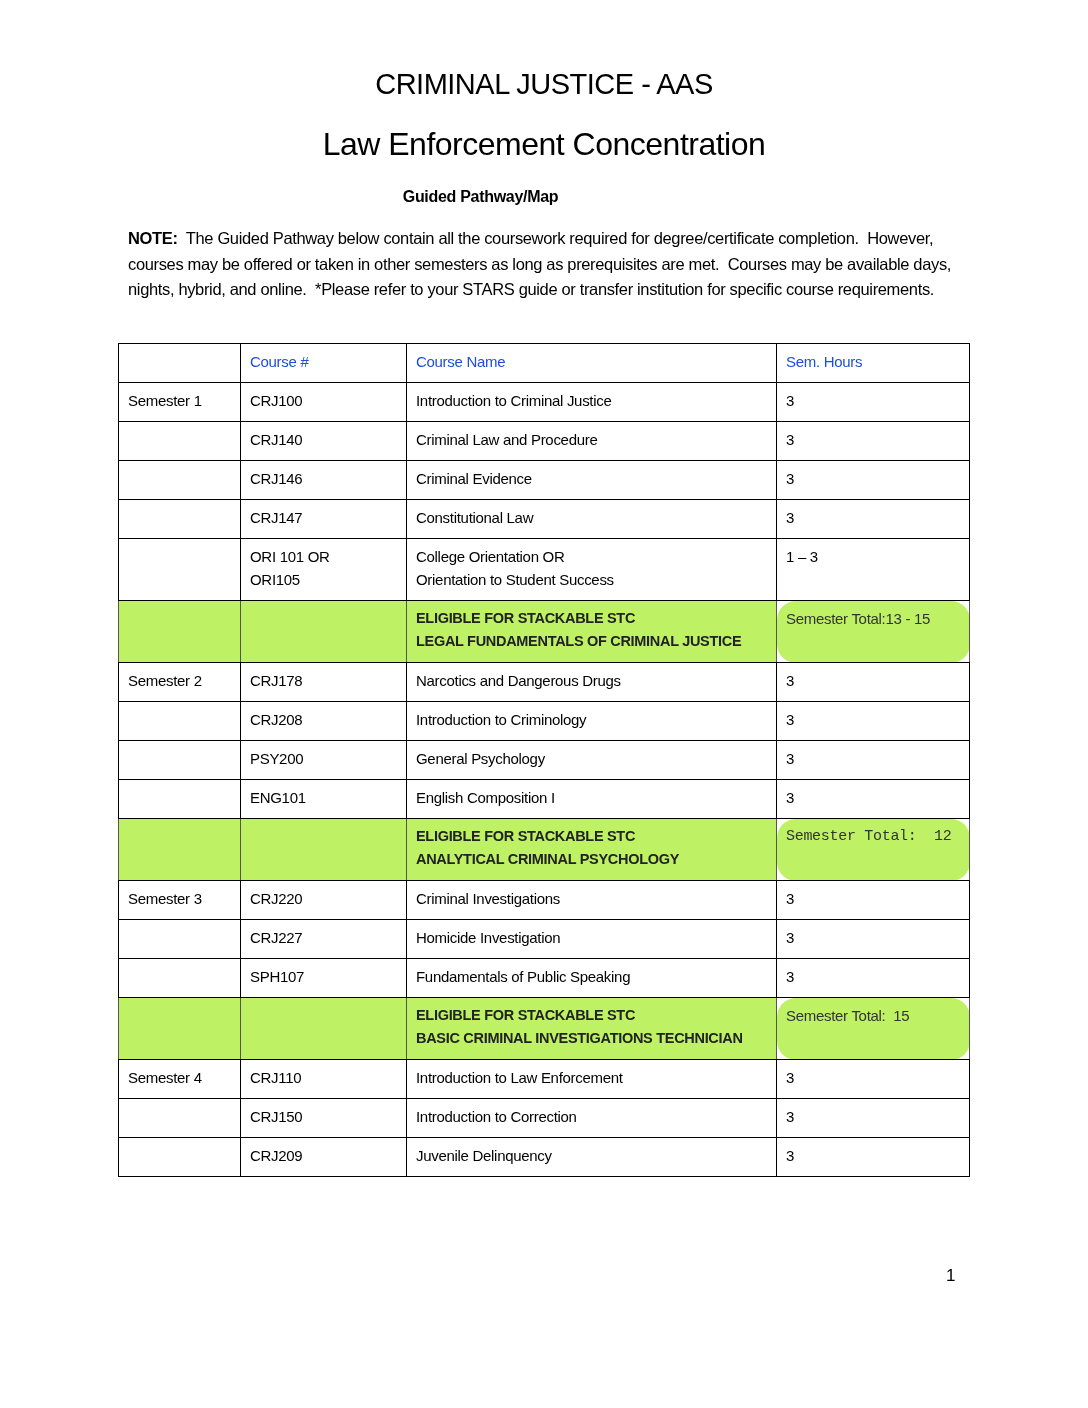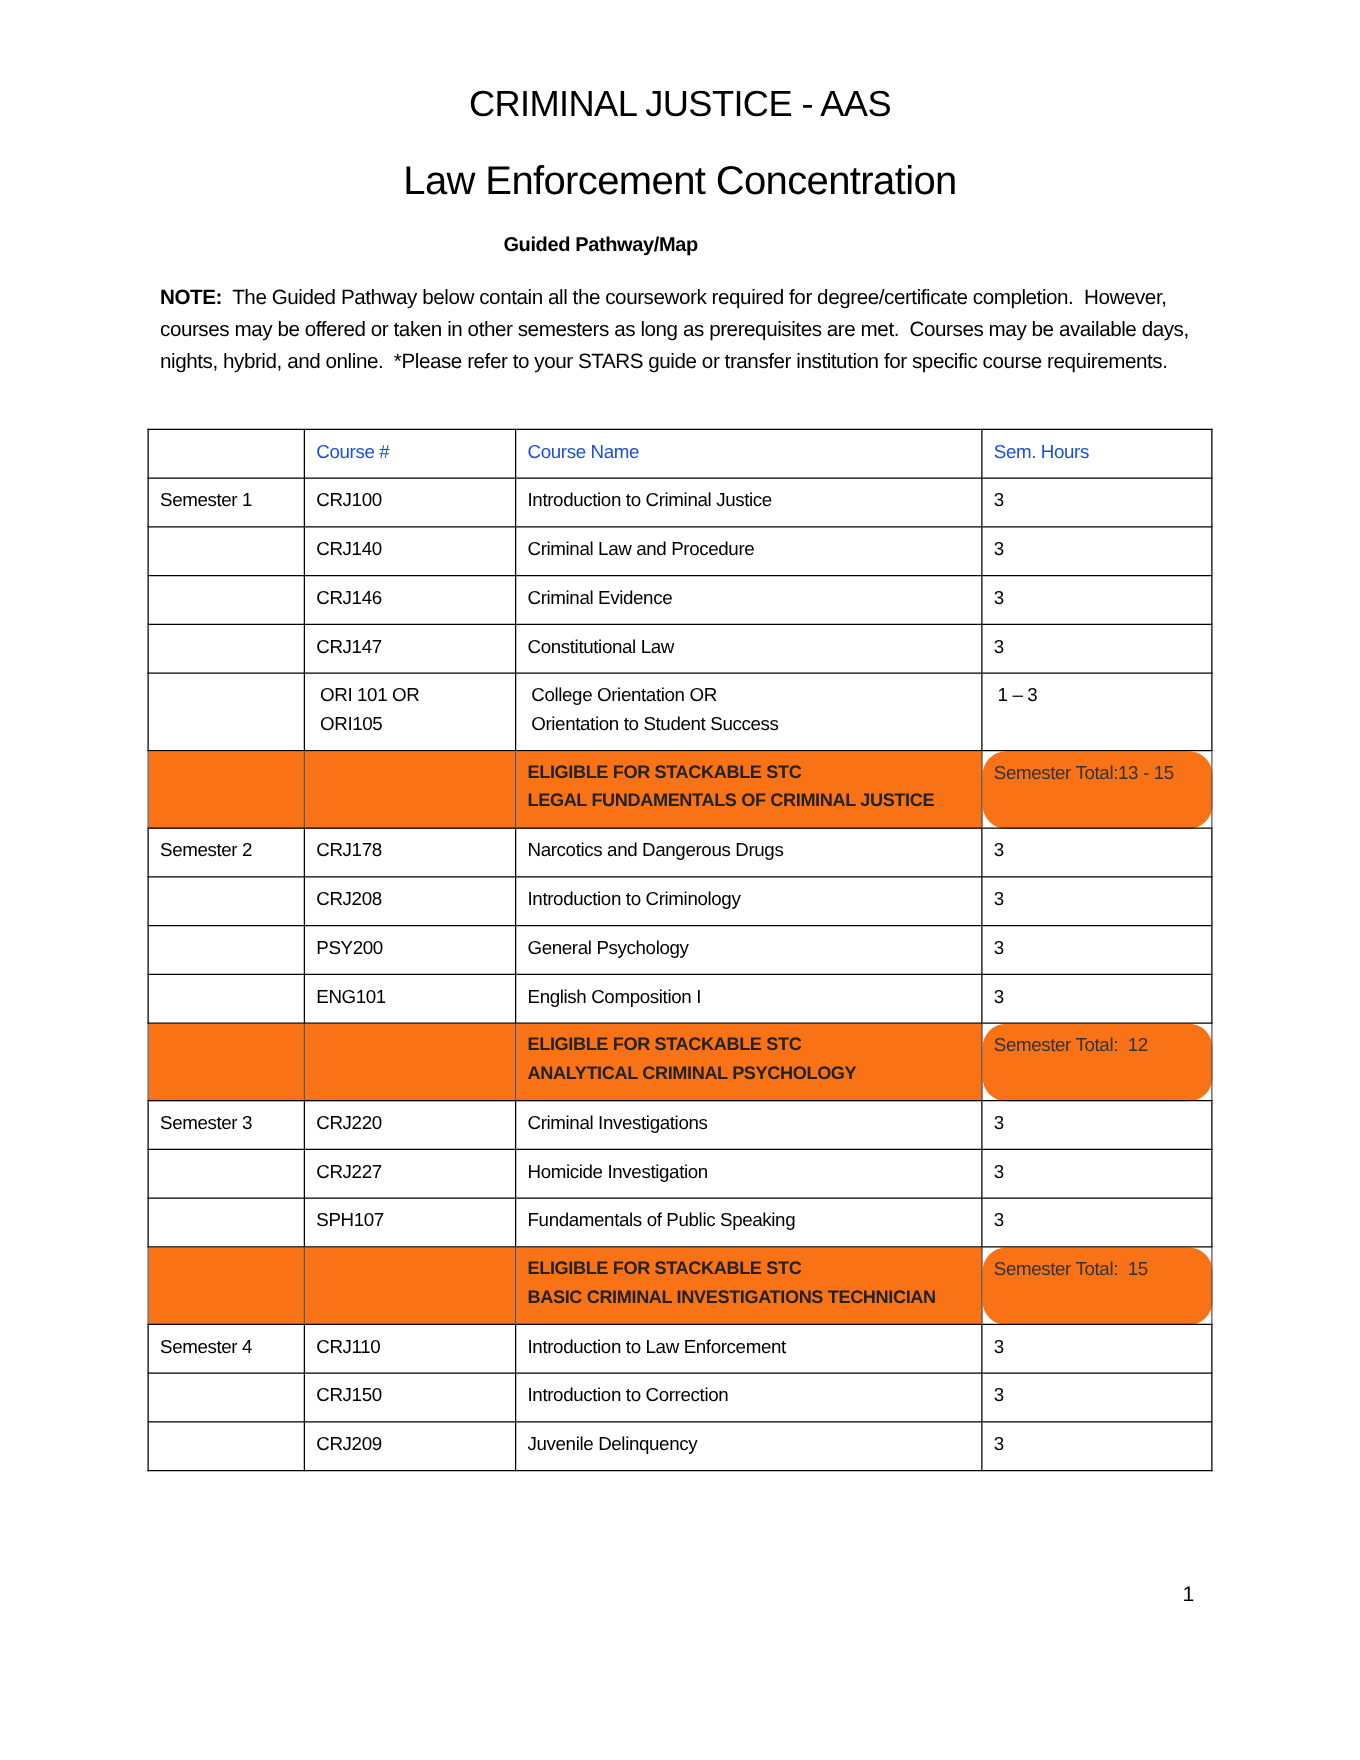--- a/index.html
+++ b/index.html
@@ -7,22 +7,22 @@
   .title1 { position: absolute; top: 68px; left: 0; width: 1088px; text-align: center; font-size: 29px; letter-spacing: -0.5px; }
   .title2 { position: absolute; top: 126px; left: 0; width: 1088px; text-align: center; font-size: 32px; letter-spacing: -0.5px; }
   .subtitle { position: absolute; top: 188px; left: 0; width: 961px; text-align: center; font-size: 16px; font-weight: bold; letter-spacing: -0.3px; }
   .note { position: absolute; top: 226px; left: 128px; width: 830px; font-size: 16.5px; line-height: 25.5px; letter-spacing: -0.35px; }
   .note b { font-weight: bold; }
   table.pathway { position: absolute; top: 343px; left: 118px; width: 852px; border-collapse: collapse; font-size: 15px; letter-spacing: -0.3px; }
   table.pathway td { border: 1.5px solid #000; vertical-align: top; padding: 6px 9px 0 9px; height: 32px; line-height: 23px; }
   table.pathway td.c0 { width: 103px; }
   table.pathway td.c1 { width: 147px; }
   table.pathway td.c2 { width: 351px; }
-  table.pathway tr.tall td { height: 55px; padding-left: 12px; }
-  table.pathway tr.total td { background: #f97316; height: 55px; border-left-color: #555; border-right-color: #555; }
+  table.pathway tr.tall td { height: 55px; }
+  table.pathway tr.total td { background: #bef264; height: 55px; border-left-color: #555; border-right-color: #555; }
   table.pathway tr.total td.c2 { font-weight: bold; font-size: 14.5px; color: #222; }
   table.pathway tr.total td.c3 { color: #333; border-radius: 19px; }
   table.pathway tr.head td { color: #1d4ed8; }
   .page-num { position: absolute; top: 1266px; left: 946px; font-size: 17px; }
 </style>
 </head>
 <body>
 
 <div class="title1">CRIMINAL JUSTICE - AAS</div>
 <div class="title2">Law Enforcement Concentration</div>
@@ -108,21 +108,21 @@
       <td class="c2">English Composition I</td>
       <td class="c3">3</td>
     </tr>
     <tr class="total">
       <td class="c0"></td>
       <td class="c1"></td>
       <td class="c2">
           <div>ELIGIBLE FOR STACKABLE STC</div>
           <div>ANALYTICAL CRIMINAL PSYCHOLOGY</div>
         </td>
-      <td class="c3" style="white-space: pre;">Semester Total:  12</td>
+      <td class="c3" style="white-space: pre; font-family: Liberation Mono, monospace;">Semester Total:  12</td>
     </tr>
 
     <tr>
       <td class="c0">Semester 3</td>
       <td class="c1">CRJ220</td>
       <td class="c2">Criminal Investigations</td>
       <td class="c3">3</td>
     </tr>
     <tr>
       <td class="c0"></td>

